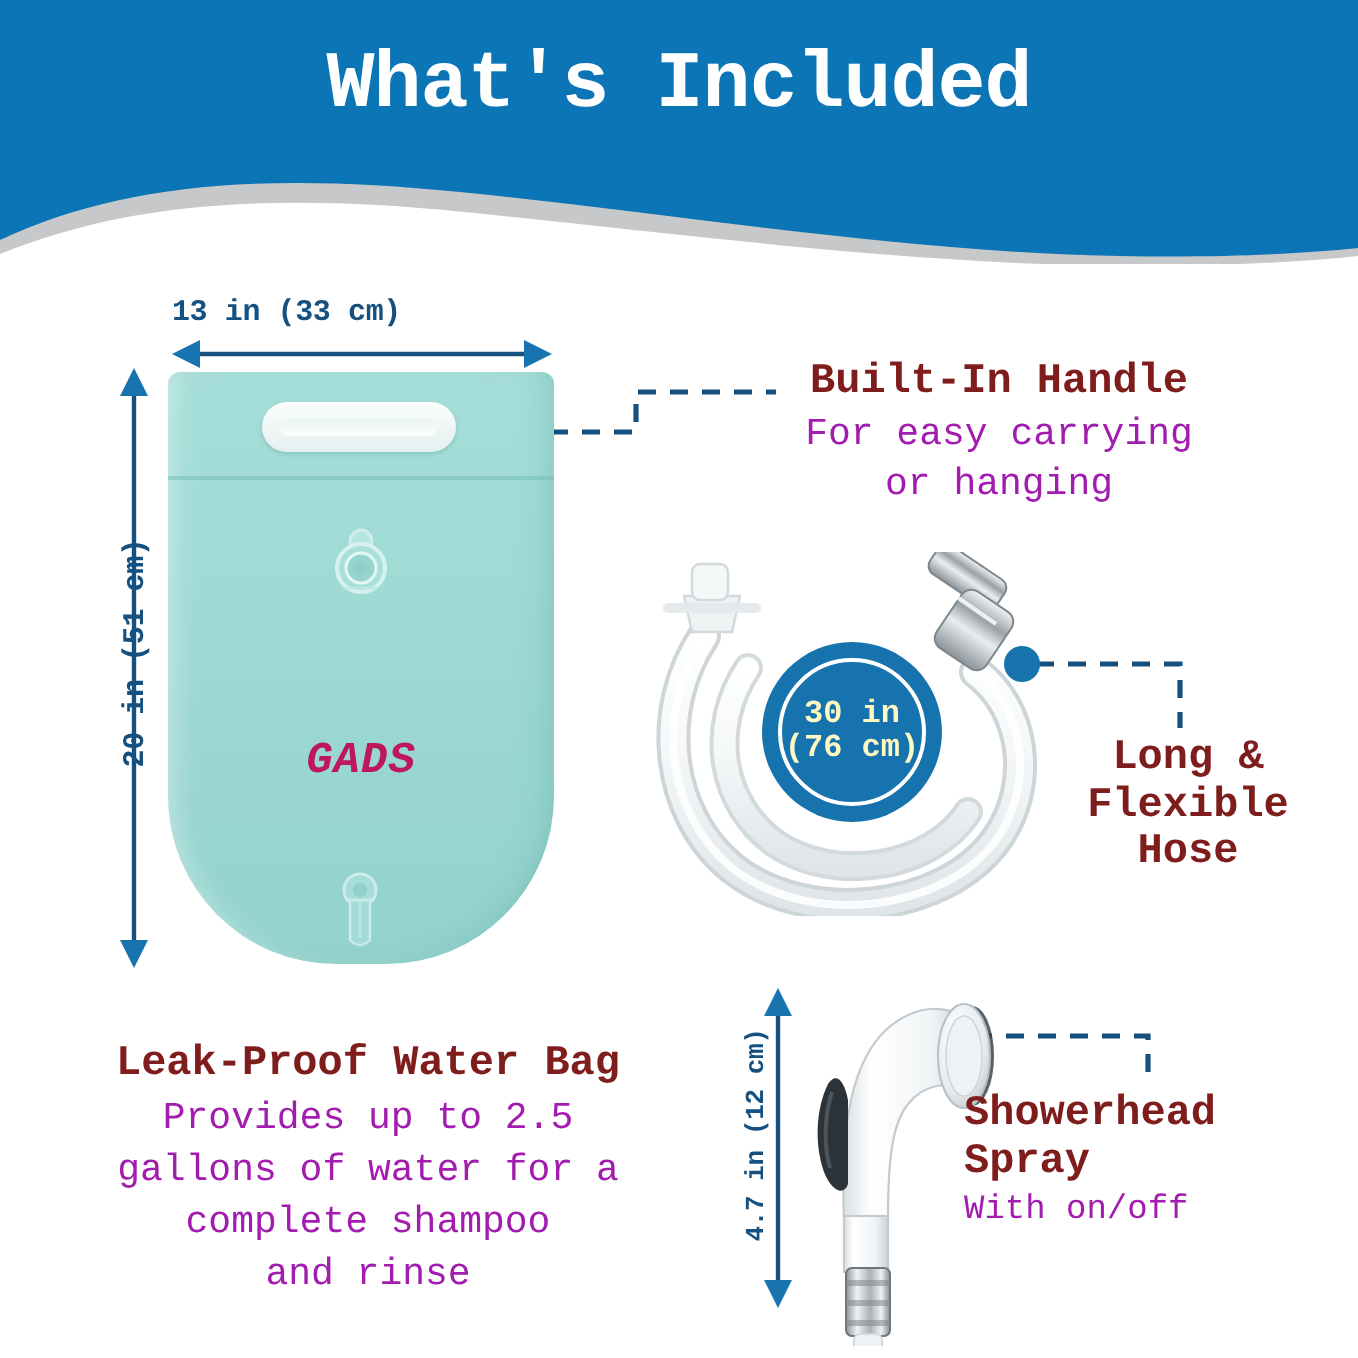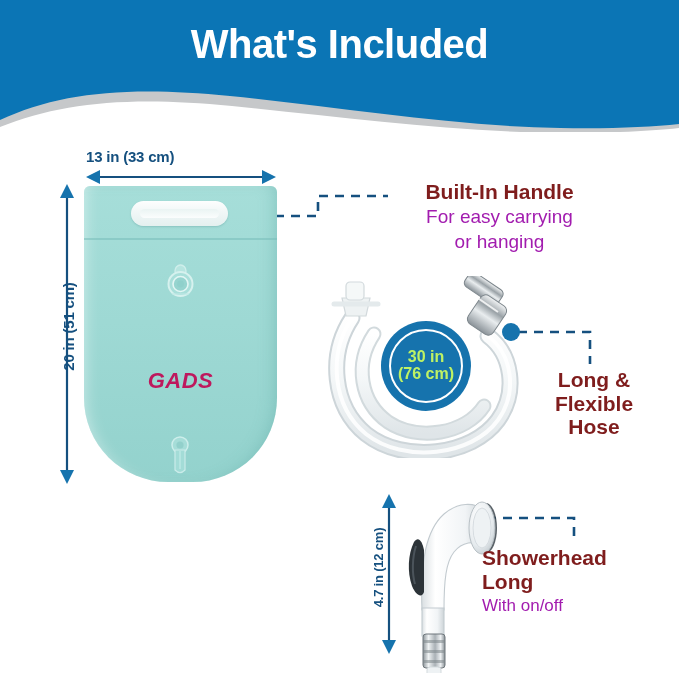--- a/index.html
+++ b/index.html
@@ -2,21 +2,21 @@
 <html><head>
 <meta charset="utf-8">
 <style>
   html,body{margin:0;padding:0;}
   body{
     width:679px;height:679px;overflow:hidden;
     background:#ffffff;
     font-family:"Liberation Sans","DejaVu Sans",sans-serif;
     position:relative;
   }
-  #stage{position:absolute;inset:0;width:679px;height:673px;overflow:hidden;}
+  #stage{position:absolute;inset:0;width:679px;height:673px;overflow:hidden;font-family:Liberation Mono, monospace;}
 
   
   #header-band{position:absolute;left:0;top:0;width:679px;height:132px;overflow:hidden;}
   #header-bg{position:absolute;left:0;top:0;width:679px;height:132px;}
   #header-title{
     position:absolute;left:0;top:22px;width:679px;
     text-align:center;color:#ffffff;
     font-size:40px;font-weight:bold;letter-spacing:-0.5px;
     line-height:1.1;
   }
@@ -84,21 +84,21 @@
     background:#1673ad;
     box-shadow:0 0 0 3px #1673ad, inset 0 0 0 3px #1673ad;
     display:flex;align-items:center;justify-content:center;
     flex-direction:column;
   }
   #hose-badge-ring{
     position:absolute;left:5px;top:5px;width:70px;height:70px;
     border:2px solid #ffffff;border-radius:50%;
   }
   .badge-line{
-    color:#bef264;font-weight:bold;font-size:16px;line-height:1.05;
+    color:#fef9c3;font-weight:bold;font-size:16px;line-height:1.05;
     text-align:center;position:relative;z-index:2;
   }
 
   
   #spray-wrap{position:absolute;left:392px;top:488px;width:120px;height:191px;}
 
   
   #callout-handle{position:absolute;left:392px;top:180px;width:215px;text-align:center;}
   #callout-handle .cal-title{font-size:21px;}
   #callout-handle .cal-sub{font-size:19px;margin-top:1px;}
@@ -295,20 +295,27 @@
     <div class="cal-sub">For easy carrying</div>
     <div class="cal-sub">or hanging</div>
   </div>
 
   <div id="callout-hose">
     <div class="cal-title">Long &amp;</div>
     <div class="cal-title">Flexible</div>
     <div class="cal-title">Hose</div>
   </div>
 
+  <div id="callout-bag">
+    <div class="cal-title">Leak-Proof Water Bag</div>
+    <div class="cal-sub">Provides up to 2.5</div>
+    <div class="cal-sub">gallons of water for a</div>
+    <div class="cal-sub">complete shampoo</div>
+    <div class="cal-sub">and rinse</div>
+  </div>
 
   <div id="callout-spray">
     <div class="cal-title">Showerhead</div>
-    <div class="cal-title">Long</div>
+    <div class="cal-title">Spray</div>
     <div class="cal-sub">With on/off</div>
   </div>
 
 </div>
 
 </body></html>

